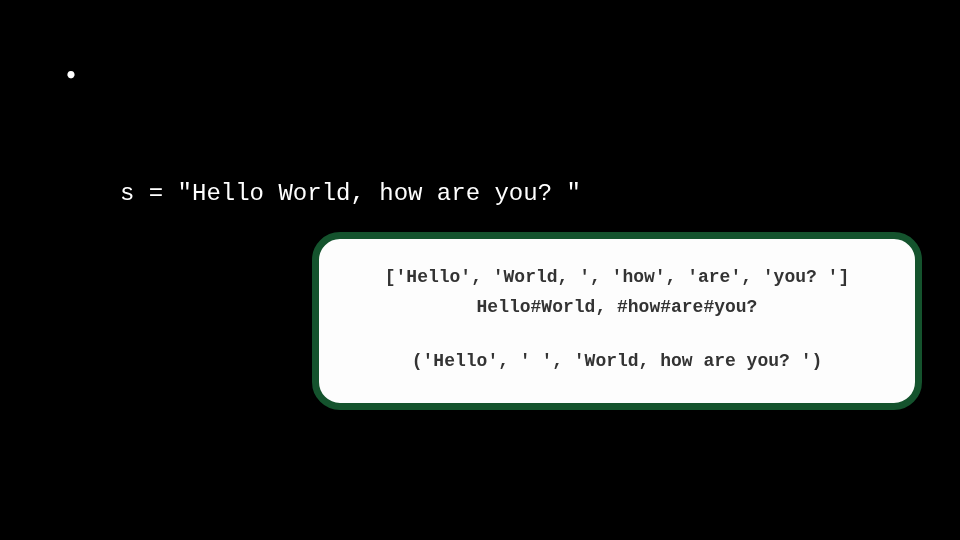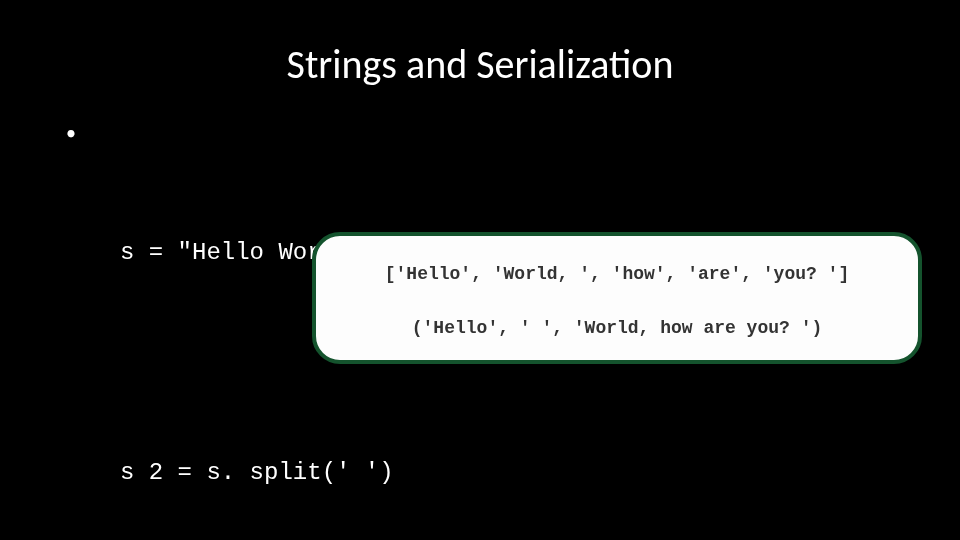--- a/index.html
+++ b/index.html
@@ -41,62 +41,61 @@
     font-size: 24px;
     white-space: pre;
     color: #fff;
     margin-left: 60px;
     line-height: 1.6;
     position: relative;
   }
   .callout {
     position: absolute;
     background: #fdfdfd;
-    border: 4px solid #14532d;
+    border: 7px solid #14532d;
     border-radius: 28px;
     color: #333;
     font-family: "Courier New", Courier, monospace;
     font-size: 18px;
     font-weight: bold;
-    padding: 18px 26px 12px 26px;
+    padding: 18px 26px 22px 26px;
     box-sizing: border-box;
     text-align: center;
   }
   .callout .line {
     margin: 10px 0;
     white-space: nowrap;
   }
   .callout1 {
     top: 232px;
     left: 312px;
     width: 610px;
   }
   .gap { height: 14px; }
 </style>
 </head>
 <body>
 
 <div class="slide">
 
-  <h1 class="title">Strings and Serialization</h1>
 
   <div class="bullet-row">
     <span class="bullet-dot">•</span>
   </div>
 
   <div class="code-block">
     <div>s = "Hello World, how are you? "</div>
     <div style="height:28px"></div>
-    <div>s 2 = s. split(' ')</div>
     
     
     
     
     
   </div>
 
   <div class="callout callout1">
     <div class="line">['Hello', 'World, ', 'how', 'are', 'you? ']</div>
+    <div class="line">Hello#World, #how#are#you?</div>
     <div class="gap"></div>
     <div class="line">('Hello', ' ', 'World, how are you? ')</div>
   </div>
 
 </div>
 
 </body></html>

